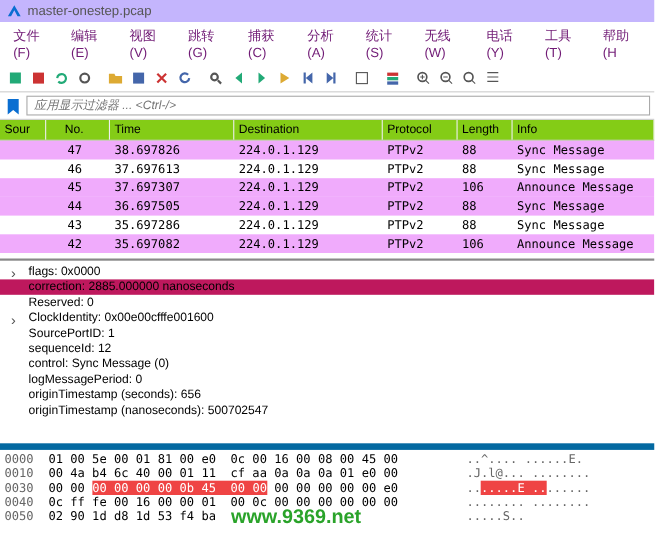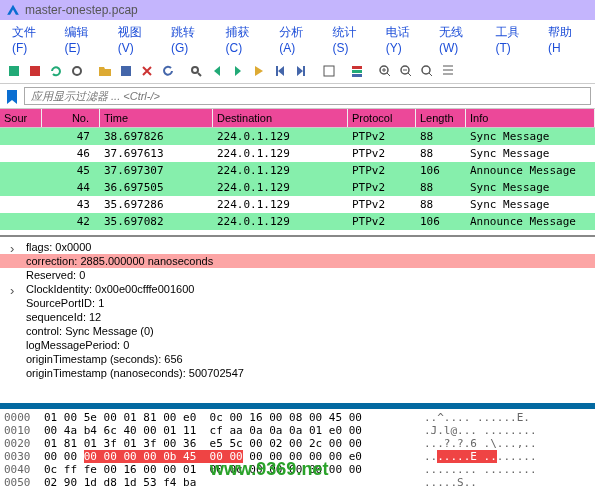--- a/index.html
+++ b/index.html
@@ -1,44 +1,44 @@
 <!DOCTYPE html>
 <html><head>
 <meta charset="utf-8">
 <style>
 *{box-sizing:border-box;margin:0;padding:0}
 body{font-family:"Microsoft YaHei",Arial,sans-serif;font-size:12px;background:#fff;width:595px;height:500px;overflow:hidden;position:relative}
 .title-bar{display:flex;align-items:center;padding:3px 6px;background:#c4b5fd}
 .ws-icon{width:14px;height:14px;margin-right:5px}
 .title-text{color:#555;font-size:12px}
-.menu-bar{display:flex;gap:3px;padding:2px 6px;color:#1d4ed8}
+.menu-bar{display:flex;gap:3px;padding:2px 6px;color:#701a75}
 .menu-item{padding:2px 6px;cursor:pointer}
 .toolbar{display:flex;gap:1px;padding:2px 4px;align-items:center;border-bottom:1px solid #ccc}
 .tool-btn{width:20px;height:20px;display:flex;align-items:center;justify-content:center;cursor:pointer;border:1px solid transparent}
 .tool-sep{width:6px}
 .filter-bar{display:flex;align-items:flex-end;padding:3px 4px;gap:4px;border-bottom:1px solid #ccc}
 .bookmark-icon{width:16px;height:16px}
 .filter-input{flex:1;border:1px solid #aaa;padding:2px 6px;font-size:11px;color:#888;font-style:italic;background:#fff}
 .packet-list{border-bottom:2px solid #888;height:128px;overflow:hidden}
-.pl-header{display:flex;background:#ec4899;border-bottom:1px solid #ccc;font-size:11px;color:#000}
+.pl-header{display:flex;background:#84cc16;border-bottom:1px solid #ccc;font-size:11px;color:#000}
 .pl-header>div{padding:3px 4px;border-right:1px solid #eee}
 .pl-row{display:flex;font-size:11px;padding:1px 0;font-family:Consolas,monospace}
 .pl-row>div{padding:1px 4px;overflow:hidden;white-space:nowrap}
-.pl-row.sel{background:#86efac}
+.pl-row.sel{background:#f0abfc}
 .col-sour{width:42px}
-.col-no{width:58px;text-align:right;padding-right:10px!important}
+.col-no{width:58px;text-align:center;padding-right:10px!important}
 .col-time{width:113px}
 .col-dest{width:135px}
 .col-proto{width:68px}
 .col-len{width:50px;text-align:left}
 .col-info{flex:1}
 .details{height:172px;overflow:hidden;font-family:Liberation Sans, sans-serif;font-size:11px;border-bottom:6px solid #0369a1;padding:3px 0}
 .detail-line{padding:1px 4px 1px 26px;white-space:pre;position:relative}
 .detail-line.exp::before{content:"›";position:absolute;left:10px;color:#555;font-size:13px}
-.detail-line.hl{background:#fca5a5}
+.detail-line.hl{background:#be185d}
 .hex-pane{font-family:Consolas,monospace;font-size:11px;padding:2px 4px;height:100px;overflow:hidden}
 .hex-row{display:flex;white-space:pre}
 .hex-off{width:40px;color:#666}
 .hex-bytes{width:380px}
 .hex-ascii{color:#666}
 .hx-sel{background:#ef4444;color:#fff}
 .watermark{position:absolute;left:210px;top:459px;font-size:18px;color:#2aa32a;font-weight:bold;pointer-events:none}
 </style>
 </head>
 <body>
@@ -51,22 +51,22 @@
 </div>
 
 <div class="menu-bar">
   <span class="menu-item">文件(F)</span>
   <span class="menu-item">编辑(E)</span>
   <span class="menu-item">视图(V)</span>
   <span class="menu-item">跳转(G)</span>
   <span class="menu-item">捕获(C)</span>
   <span class="menu-item">分析(A)</span>
   <span class="menu-item">统计(S)</span>
+  <span class="menu-item">无线(W)</span>
   <span class="menu-item">电话(Y)</span>
-  <span class="menu-item">无线(W)</span>
   <span class="menu-item">工具(T)</span>
   <span class="menu-item">帮助(H</span>
 </div>
 
 <div class="toolbar">
   <div class="tool-btn">
       <svg width="14" height="14">
         <path fill="#2a7" d="M2 2h10v10H2z"></path>
       </svg>
     </div>
@@ -262,19 +262,18 @@
     <div class="detail-line">sequenceId: 12</div>
     <div class="detail-line">control: Sync Message (0)</div>
     <div class="detail-line">logMessagePeriod: 0</div>
     <div class="detail-line">originTimestamp (seconds): 656</div>
     <div class="detail-line">originTimestamp (nanoseconds): 500702547</div>
   </div>
 
 <div class="hex-pane" id="hex-rows">
     <div class="hex-row"><span class="hex-off">0000</span><span class="hex-bytes">01 00 5e 00 01 81 00 e0  0c 00 16 00 08 00 45 00</span><span class="hex-ascii">..^.... ......E.</span></div>
     <div class="hex-row"><span class="hex-off">0010</span><span class="hex-bytes">00 4a b4 6c 40 00 01 11  cf aa 0a 0a 0a 01 e0 00</span><span class="hex-ascii">.J.l@... ........</span></div>
-    <div class="hex-row"><span class="hex-off">0020</span><span class="hex-bytes">01 81 01 3f 01 3f 00 36  e5 5c 00 02 00 2c 00 00</span><span class="hex-ascii">...?.?.6 .\...,..</span></div>
     <div class="hex-row"><span class="hex-off">0030</span><span class="hex-bytes">00 00 <span class="hx-sel">00 00 00 00 0b 45  00 00</span> 00 00 00 00 00 e0</span><span class="hex-ascii">..<span class="hx-sel">.....E ..</span>......</span></div>
     <div class="hex-row"><span class="hex-off">0040</span><span class="hex-bytes">0c ff fe 00 16 00 00 01  00 0c 00 00 00 00 00 00</span><span class="hex-ascii">........ ........</span></div>
     <div class="hex-row"><span class="hex-off">0050</span><span class="hex-bytes">02 90 1d d8 1d 53 f4 ba</span><span class="hex-ascii">.....S..</span></div>
   </div>
 
 <div class="watermark">www.9369.net</div>
 
 </body></html>

